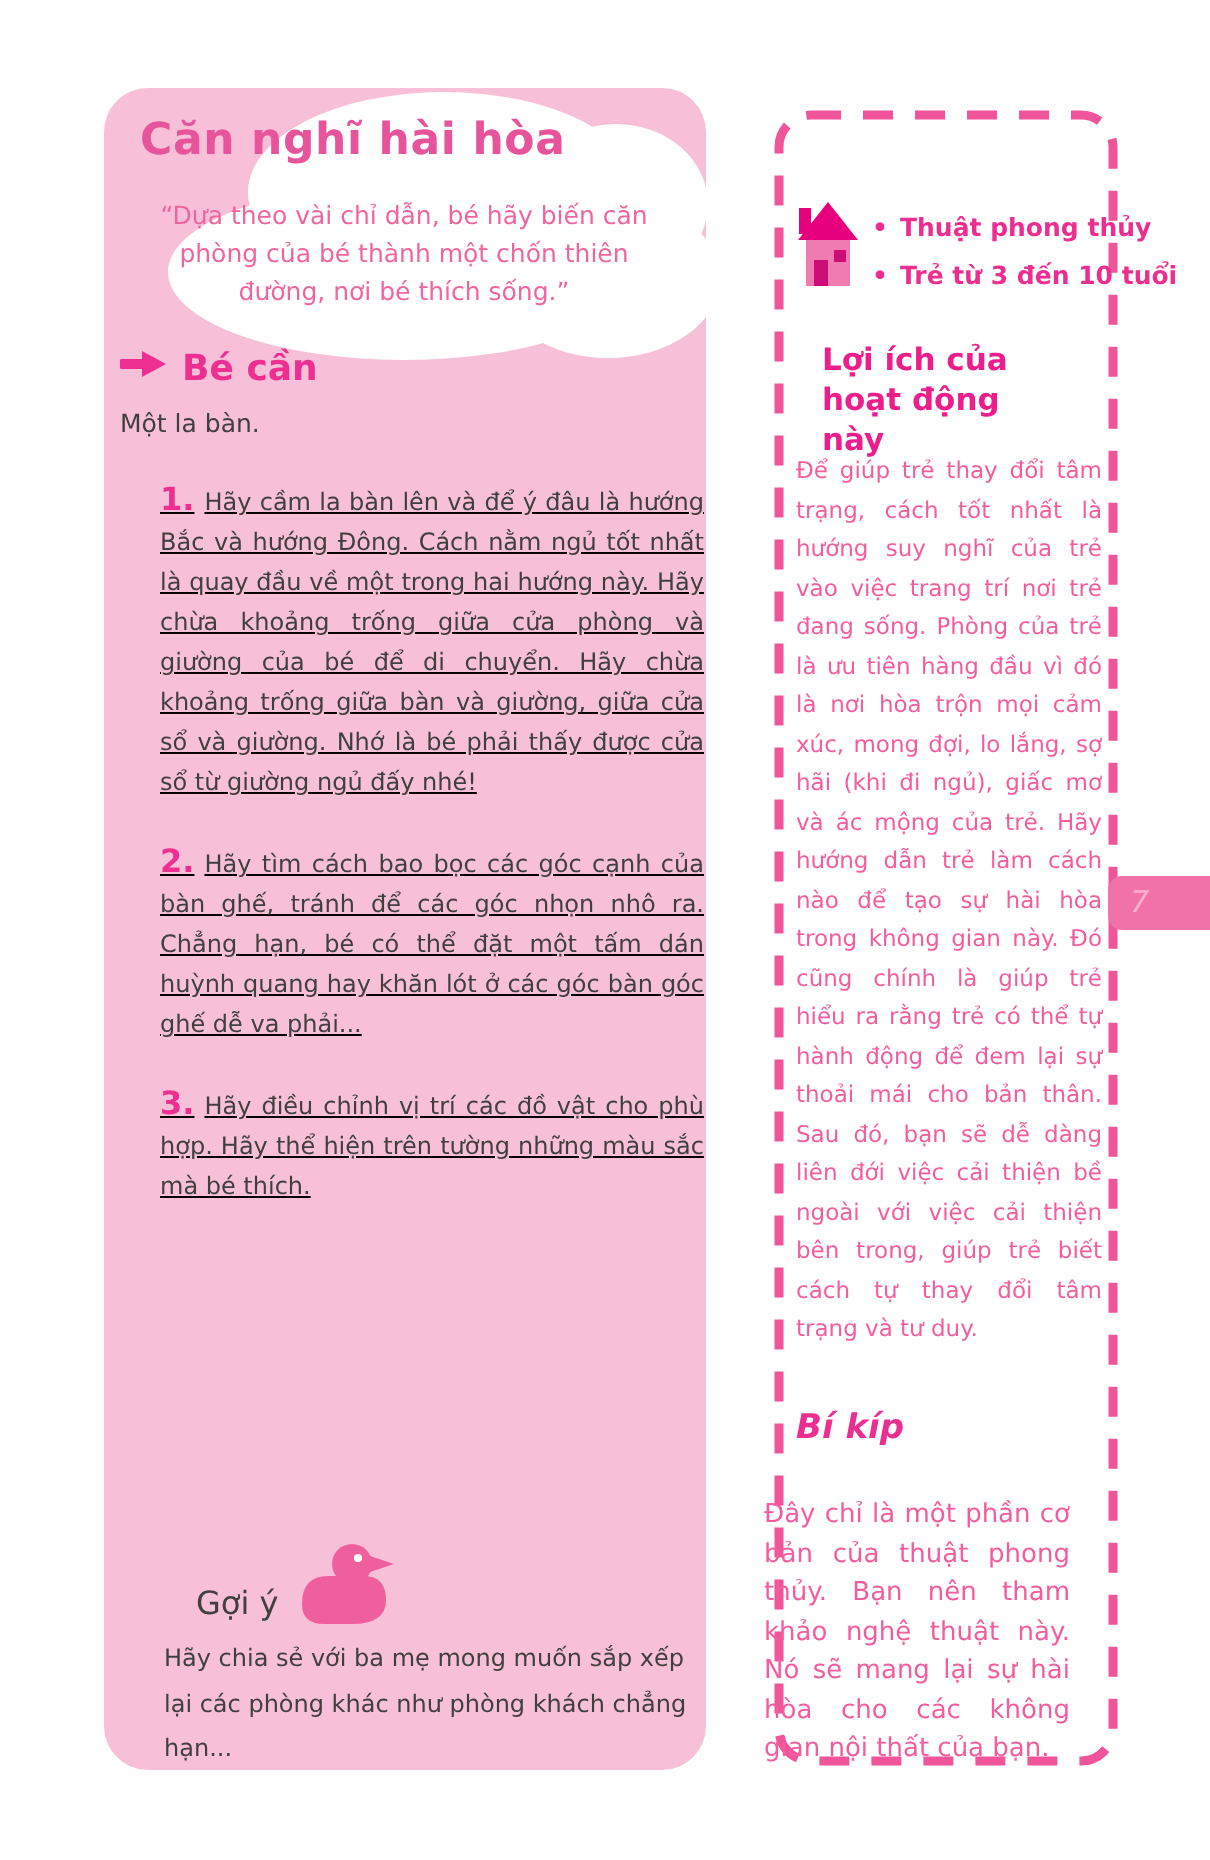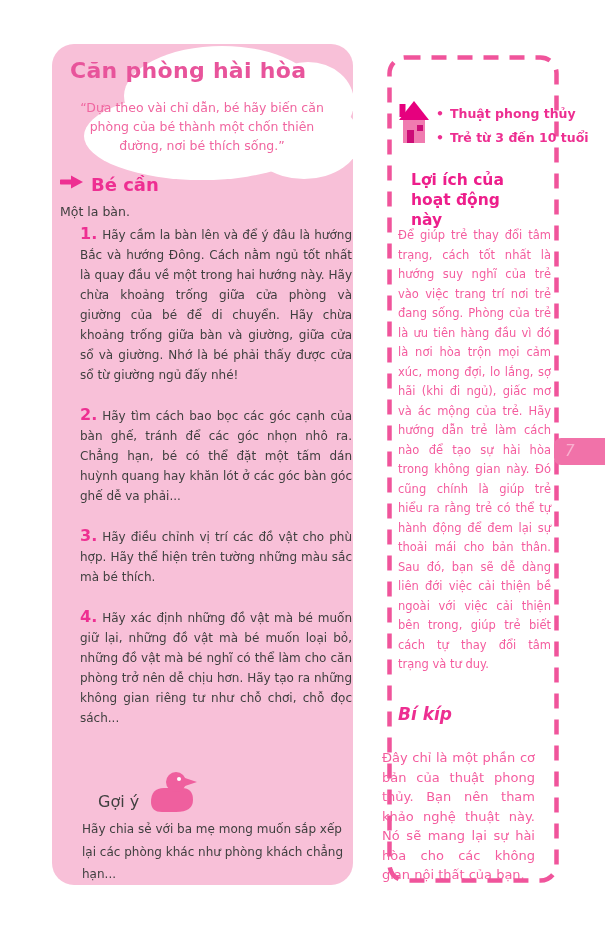--- a/index.html
+++ b/index.html
@@ -10,21 +10,21 @@
   .panel{position:absolute;left:52px;top:44px;width:301px;height:841px;
          background:#f8c0d8;border-radius:22px;}
   .cloud-svg{position:absolute;left:0;top:0;}
   .panel-title{position:absolute;left:18px;top:14px;font-size:22px;font-weight:bold;
                color:#e8549b;letter-spacing:0.3px;white-space:nowrap;}
   .panel-quote{position:absolute;left:25px;top:54px;width:250px;text-align:center;
                font-size:12.5px;line-height:19px;color:#f0659f;}
   .needs-row{position:absolute;left:8px;top:130px;display:flex;gap:7px;}
   .needs-heading{font-size:18px;font-weight:bold;color:#ee2f92;}
   .needs-text{position:absolute;left:8px;top:160px;font-size:12.5px;color:#3f3f3f;}
-  .steps{position:absolute;left:28px;top:180px;width:272px;}
+  .steps{position:absolute;left:28px;top:196px;width:272px;text-decoration:underline;}
   .step{margin:0 0 20px 0;font-size:12px;line-height:20px;color:#3f3f3f;
         text-align:justify;}
   .step-num{font-size:16px;font-weight:bold;color:#ee2f92;margin-right:5px;}
   .duck{position:absolute;left:96px;top:726px;}
   .tip-heading{position:absolute;left:46px;top:748px;font-size:16px;font-weight:normal;color:#404040;}
   .tip-body{position:absolute;left:30px;top:774px;width:276px;font-size:12px;
             line-height:22.5px;color:#3f3f3f;}
 
   
   .dashed-box{position:absolute;left:387px;top:55px;}
@@ -56,21 +56,21 @@
 
     <svg class="cloud-svg" width="301" height="140" viewBox="0 0 301 140">
       <g fill="#ffffff">
         <ellipse cx="170" cy="52" rx="98" ry="50"></ellipse>
         <ellipse cx="256" cy="58" rx="46" ry="40"></ellipse>
         <ellipse cx="150" cy="92" rx="118" ry="44"></ellipse>
         <ellipse cx="252" cy="95" rx="56" ry="40"></ellipse>
       </g>
     </svg>
 
-    <div class="panel-title">Căn phòng hài hòa</div>
+    <div class="panel-title">Căn nghĩ hài hòa</div>
 
     <div class="panel-quote">“Dựa theo vài chỉ dẫn, bé hãy biến căn phòng của bé thành một chốn thiên đường, nơi bé thích sống.”</div>
 
     <div class="needs-row">
       <svg width="24" height="16" viewBox="0 0 24 16">
         <path d="M1,8 L13,8" stroke="#ee2f92" stroke-width="5" stroke-linecap="round"></path>
         <polygon points="11,1.5 23,8 11,14.5" fill="#ee2f92"></polygon>
       </svg>
       <span class="needs-heading">Bé cần</span>
     </div>
@@ -79,23 +79,20 @@
 
     <div class="steps">
       <p class="step">
         <span class="step-num">1.</span><span>Hãy cầm la bàn lên và để ý đâu là hướng Bắc và hướng Đông. Cách nằm ngủ tốt nhất là quay đầu về một trong hai hướng này. Hãy chừa khoảng trống giữa cửa phòng và giường của bé để di chuyển. Hãy chừa khoảng trống giữa bàn và giường, giữa cửa sổ và giường. Nhớ là bé phải thấy được cửa sổ từ giường ngủ đấy nhé!</span>
       </p>
       <p class="step">
         <span class="step-num">2.</span><span>Hãy tìm cách bao bọc các góc cạnh của bàn ghế, tránh để các góc nhọn nhô ra. Chẳng hạn, bé có thể đặt một tấm dán huỳnh quang hay khăn lót ở các góc bàn góc ghế dễ va phải...</span>
       </p>
       <p class="step">
         <span class="step-num">3.</span><span>Hãy điều chỉnh vị trí các đồ vật cho phù hợp. Hãy thể hiện trên tường những màu sắc mà bé thích.</span>
-      </p>
-      <p class="step">
-        <span class="step-num">4.</span><span>Hãy xác định những đồ vật mà bé muốn giữ lại, những đồ vật mà bé muốn loại bỏ, những đồ vật mà bé nghĩ có thể làm cho căn phòng trở nên dễ chịu hơn. Hãy tạo ra những không gian riêng tư như chỗ chơi, chỗ đọc sách...</span>
       </p>
     </div>
 
     <svg class="duck" width="50" height="46" viewBox="0 0 50 46">
       <g fill="#ef5f9e">
         <path d="M3,32 Q3,18 16,18 L34,18 Q45,18 45,30 Q45,42 28,42 L14,42 Q3,42 3,32 Z"></path>
         <circle cx="28" cy="12" r="10"></circle>
         <polygon points="37,8 49,12 37,16"></polygon>
       </g>
       <circle cx="31" cy="9" r="2" fill="#ffffff"></circle>

